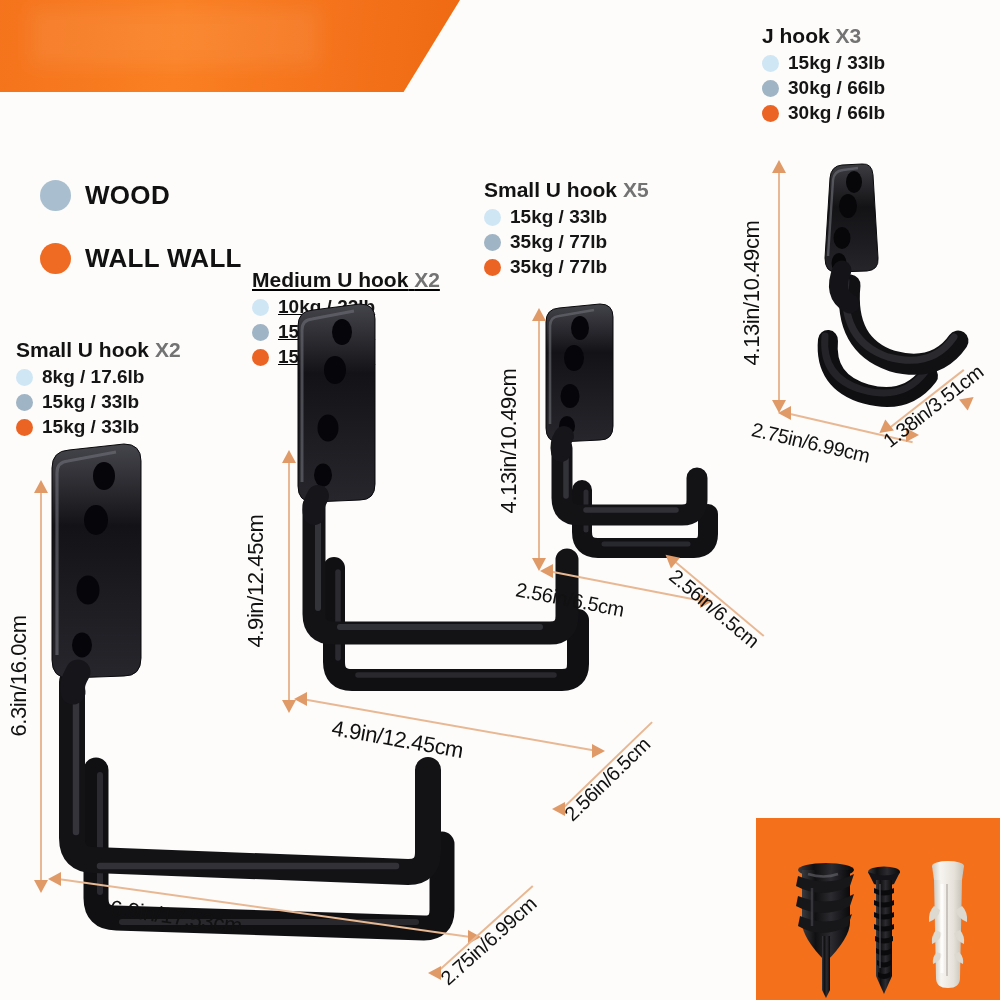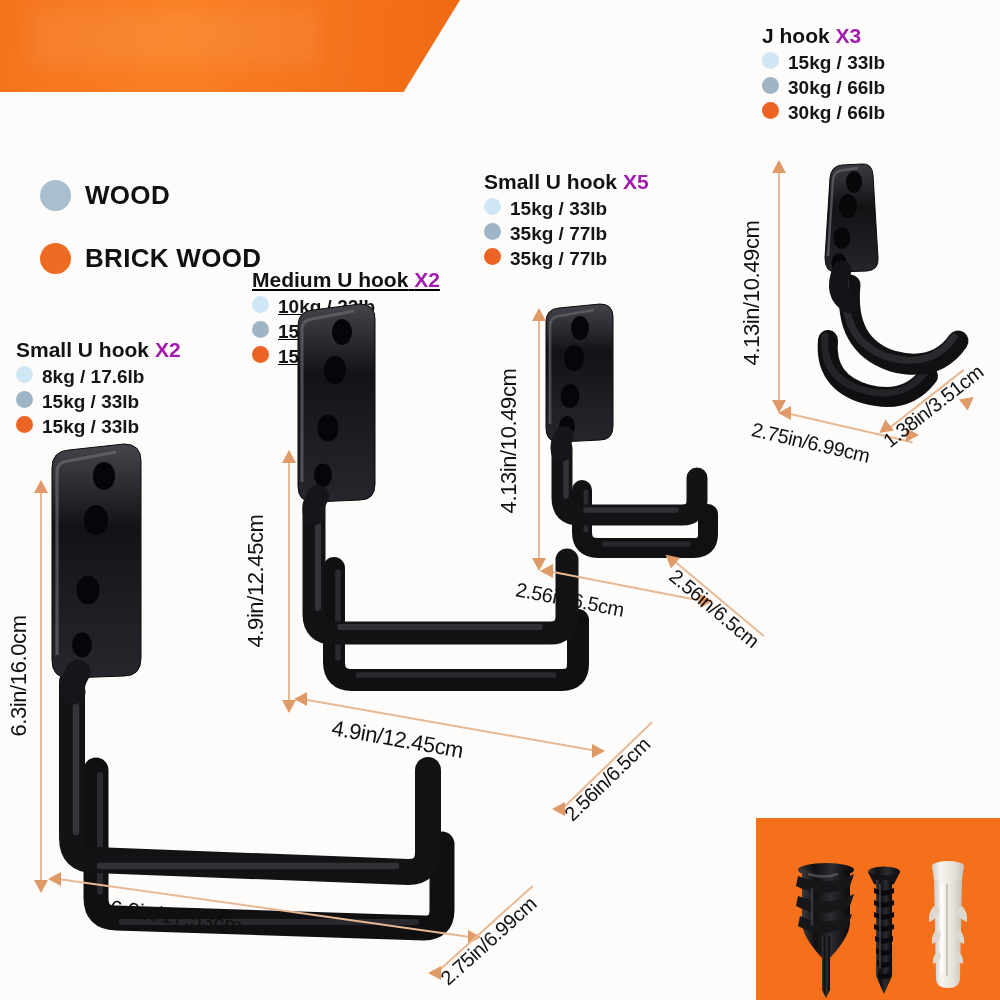--- a/index.html
+++ b/index.html
@@ -74,26 +74,26 @@
     position: absolute;
   }
   .spec-title {
     font-size: 21px;
     font-weight: 700;
     color: #121212;
     white-space: nowrap;
     margin-bottom: 4px;
   }
   .spec-title .qty {
-    color: #a21caf;
+    color: #737373;
     font-weight: 700;
   }
   .spec-row {
     display: flex;
-    align-items: flex-start;
+    align-items: center;
     margin-top: 3px;
   }
   .spec-dot {
     width: 17px; height: 17px;
     border-radius: 50%;
     margin-right: 9px;
     flex: none;
   }
   .spec-text {
     font-size: 19px;
@@ -153,21 +153,21 @@
     <div class="banner-sheen"></div>
   </div>
 
   <div class="legend">
     <div class="legend-row">
       <div class="legend-dot" style="background:#a9bfd0;"></div>
       <div class="legend-label">WOOD</div>
     </div>
     <div class="legend-row">
       <div class="legend-dot" style="background:#ef6a22;"></div>
-      <div class="legend-label">BRICK WOOD</div>
+      <div class="legend-label">WALL WALL</div>
     </div>
   </div>
 
   <div class="spec" style="left:16px; top:338px;">
     <div class="spec-title">
       <span>Small U hook</span>
       <span class="qty">X2</span>
     </div>
     <div class="spec-row">
       <div class="spec-dot" style="background:#cfe6f5;"></div>
@@ -195,21 +195,21 @@
     <div class="spec-row">
       <div class="spec-dot" style="background:#9fb4c4;"></div>
       <div class="spec-text">15kg / 33lb</div>
     </div>
     <div class="spec-row">
       <div class="spec-dot" style="background:#ec6424;"></div>
       <div class="spec-text">15kg / 33lb</div>
     </div>
   </div>
 
-  <div class="spec" style="left:484px; top:170px;">
+  <div class="spec" style="left:484px; top:178px;">
     <div class="spec-title">
       <span>Small U hook</span>
       <span class="qty">X5</span>
     </div>
     <div class="spec-row">
       <div class="spec-dot" style="background:#cfe6f5;"></div>
       <div class="spec-text">15kg / 33lb</div>
     </div>
     <div class="spec-row">
       <div class="spec-dot" style="background:#9fb4c4;"></div>

